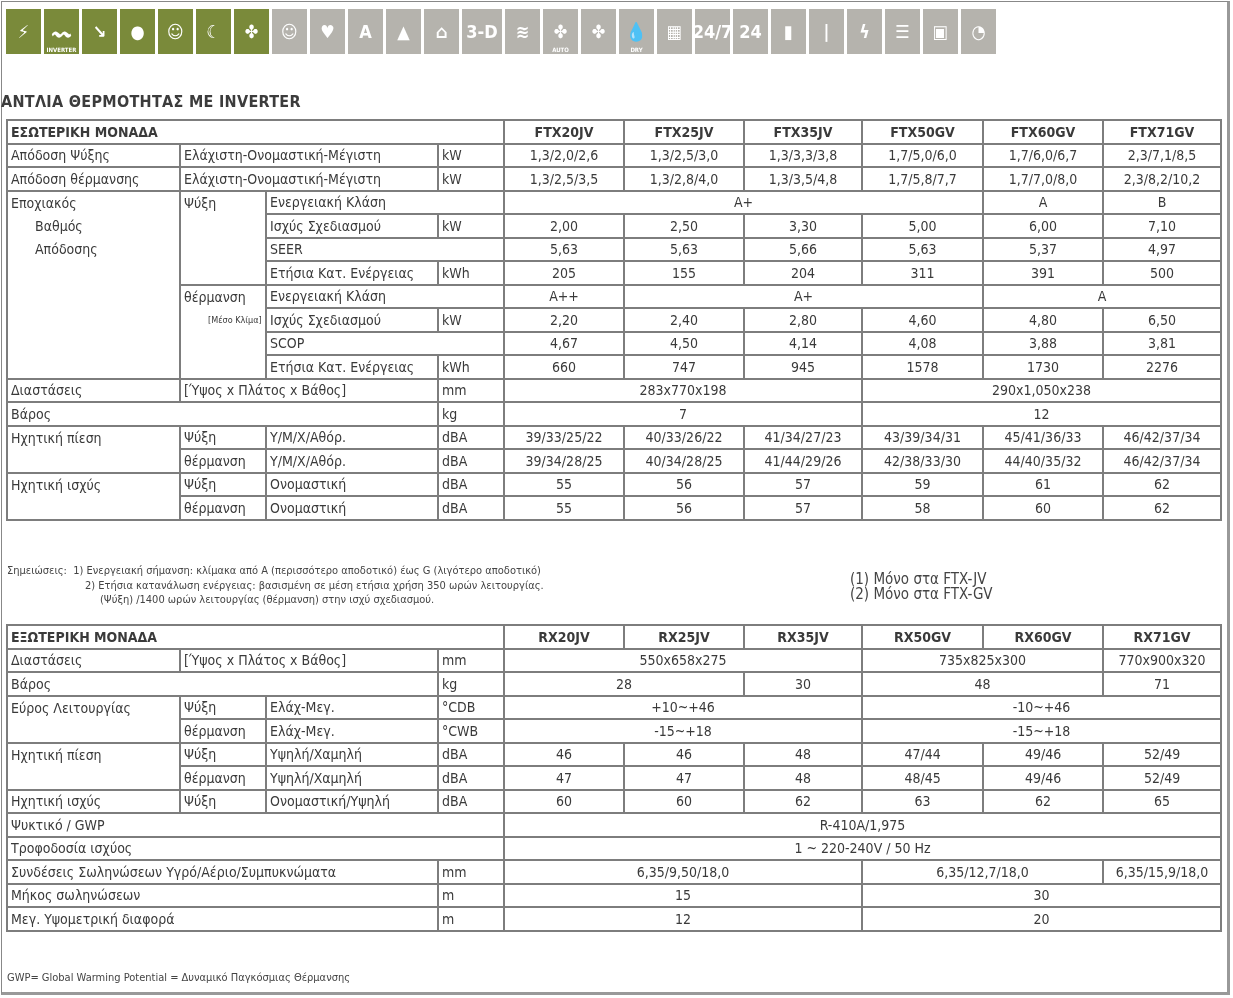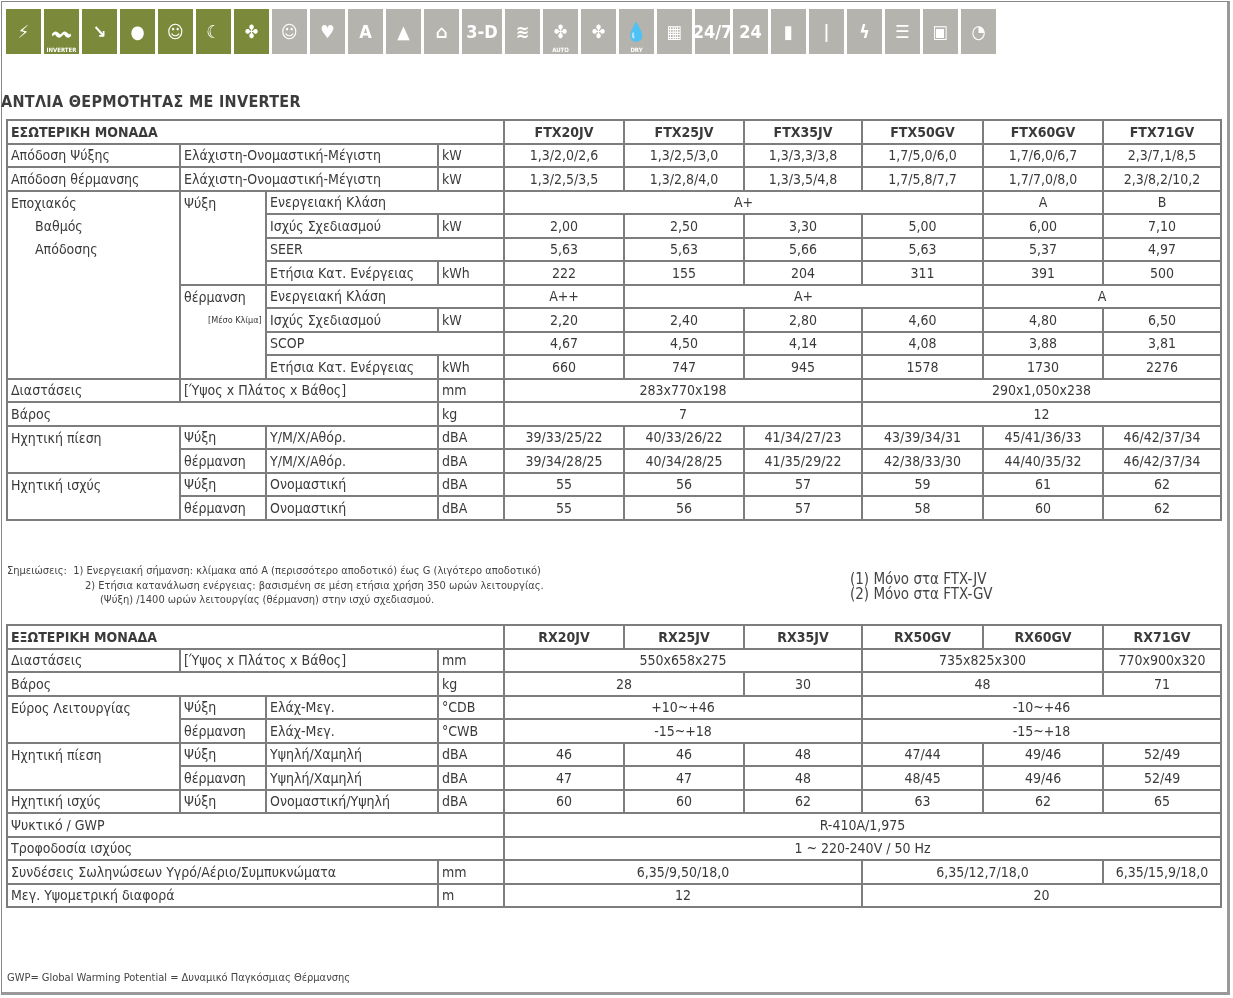--- a/index.html
+++ b/index.html
@@ -192,21 +192,21 @@
     <td class="c">5,66</td>
     <td class="c">5,63</td>
     <td class="c">5,37</td>
     <td class="c">4,97</td>
   </tr>
   <tr>
     <td class="nb"></td>
     <td class="nbt"></td>
     <td>Ετήσια Κατ. Ενέργειας</td>
     <td>kWh</td>
-    <td class="c">222</td>
+    <td class="c">205</td>
     <td class="c">155</td>
     <td class="c">204</td>
     <td class="c">311</td>
     <td class="c">391</td>
     <td class="c">500</td>
   </tr>
 
   <tr>
     <td class="nb"></td>
     <td class="nbb">θέρμανση</td>
@@ -275,21 +275,21 @@
     <td class="c">45/41/36/33</td>
     <td class="c">46/42/37/34</td>
   </tr>
   <tr>
     <td class="nbt"></td>
     <td>θέρμανση</td>
     <td>Υ/Μ/Χ/Αθόρ.</td>
     <td>dBA</td>
     <td class="c">39/34/28/25</td>
     <td class="c">40/34/28/25</td>
-    <td class="c">41/35/29/22</td>
+    <td class="c">41/44/29/26</td>
     <td class="c">42/38/33/30</td>
     <td class="c">44/40/35/32</td>
     <td class="c">46/42/37/34</td>
   </tr>
   <tr>
     <td class="nbb">Ηχητική ισχύς</td>
     <td>Ψύξη</td>
     <td>Ονομαστική</td>
     <td>dBA</td>
     <td class="c">55</td>
@@ -424,20 +424,26 @@
     <td colspan="6" class="c">1 ~ 220-240V / 50 Hz</td>
   </tr>
   <tr>
     <td colspan="3">Συνδέσεις Σωληνώσεων Υγρό/Αέριο/Συμπυκνώματα</td>
     <td>mm</td>
     <td colspan="3" class="c">6,35/9,50/18,0</td>
     <td colspan="2" class="c">6,35/12,7/18,0</td>
     <td class="c">6,35/15,9/18,0</td>
   </tr>
   <tr>
+    <td colspan="3">Μήκος σωληνώσεων</td>
+    <td>m</td>
+    <td colspan="3" class="c">15</td>
+    <td colspan="3" class="c">30</td>
+  </tr>
+  <tr>
     <td colspan="3">Μεγ. Υψομετρική διαφορά</td>
     <td>m</td>
     <td colspan="3" class="c">12</td>
     <td colspan="3" class="c">20</td>
   </tr>
 </tbody>
   </table>
 
 <div class="gwp">GWP= Global Warming Potential = Δυναμικό Παγκόσμιας Θέρμανσης</div>
 

